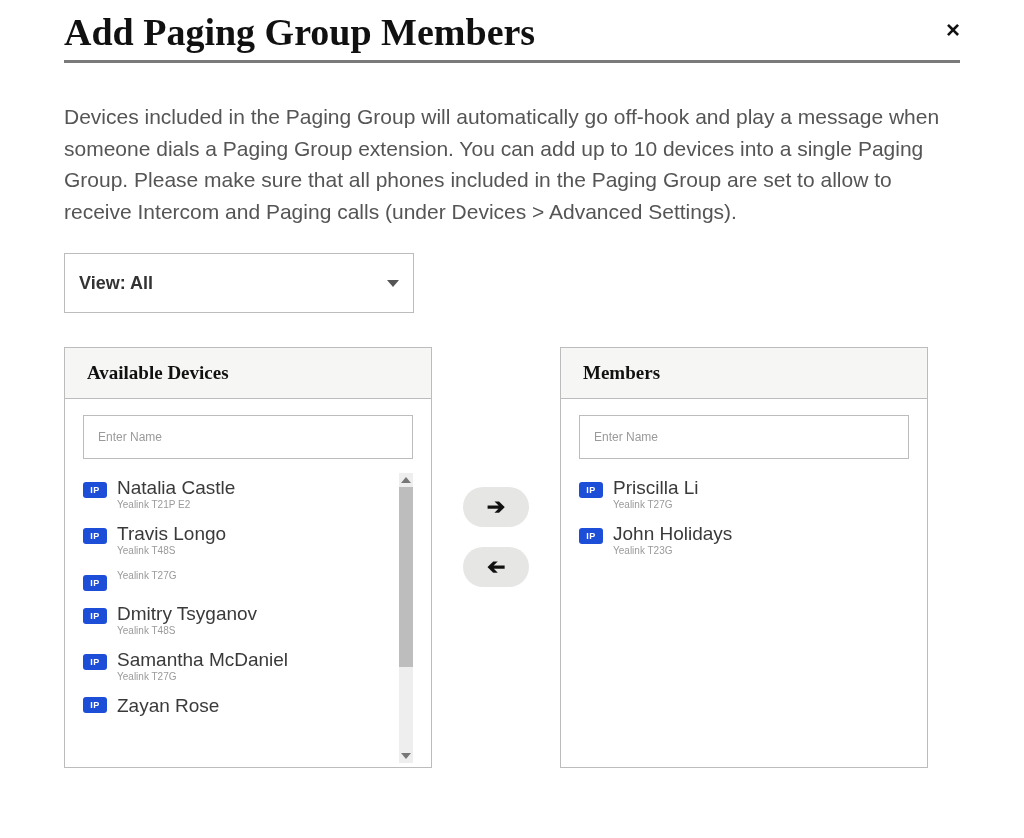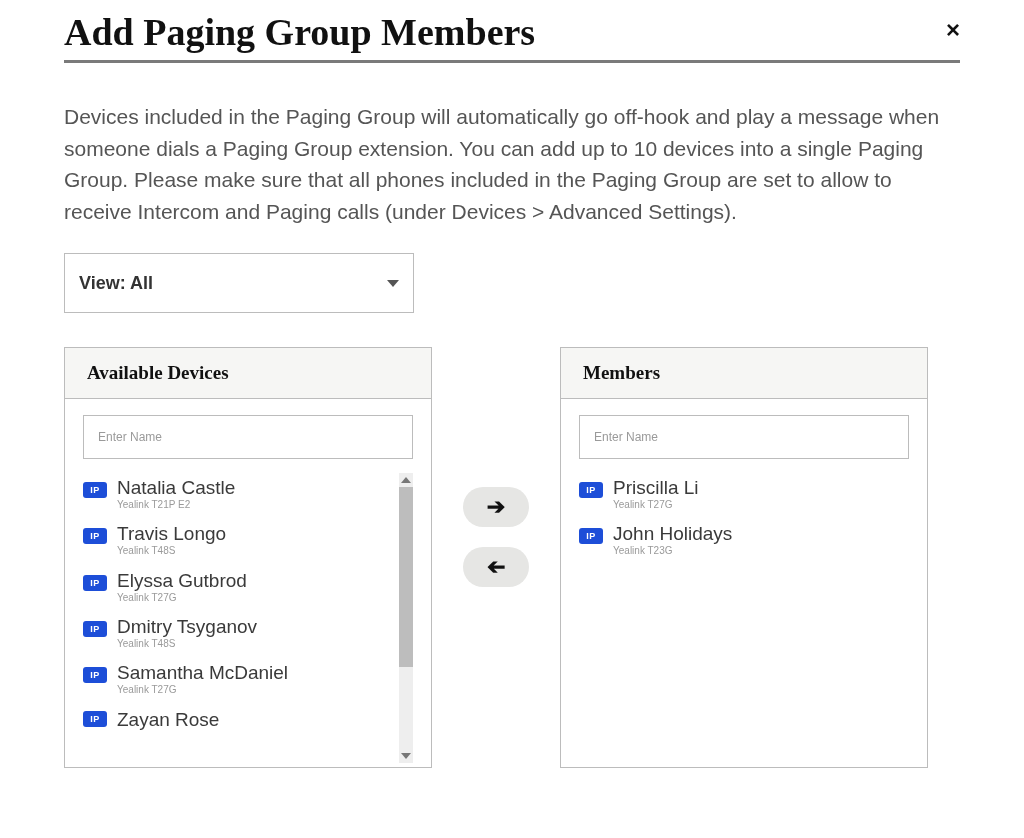--- a/index.html
+++ b/index.html
@@ -242,21 +242,20 @@
             <div class="item">
               <div class="ip-badge">IP</div>
               <div class="item-text">
                 <div class="item-name">Travis Longo</div>
                 <div class="item-sub">Yealink T48S</div>
               </div>
             </div>
             <div class="item">
               <div class="ip-badge">IP</div>
               <div class="item-text">
-                <div class="item-name">Elyssa Gutbrod</div>
                 <div class="item-sub">Yealink T27G</div>
               </div>
             </div>
             <div class="item">
               <div class="ip-badge">IP</div>
               <div class="item-text">
                 <div class="item-name">Dmitry Tsyganov</div>
                 <div class="item-sub">Yealink T48S</div>
               </div>
             </div>

